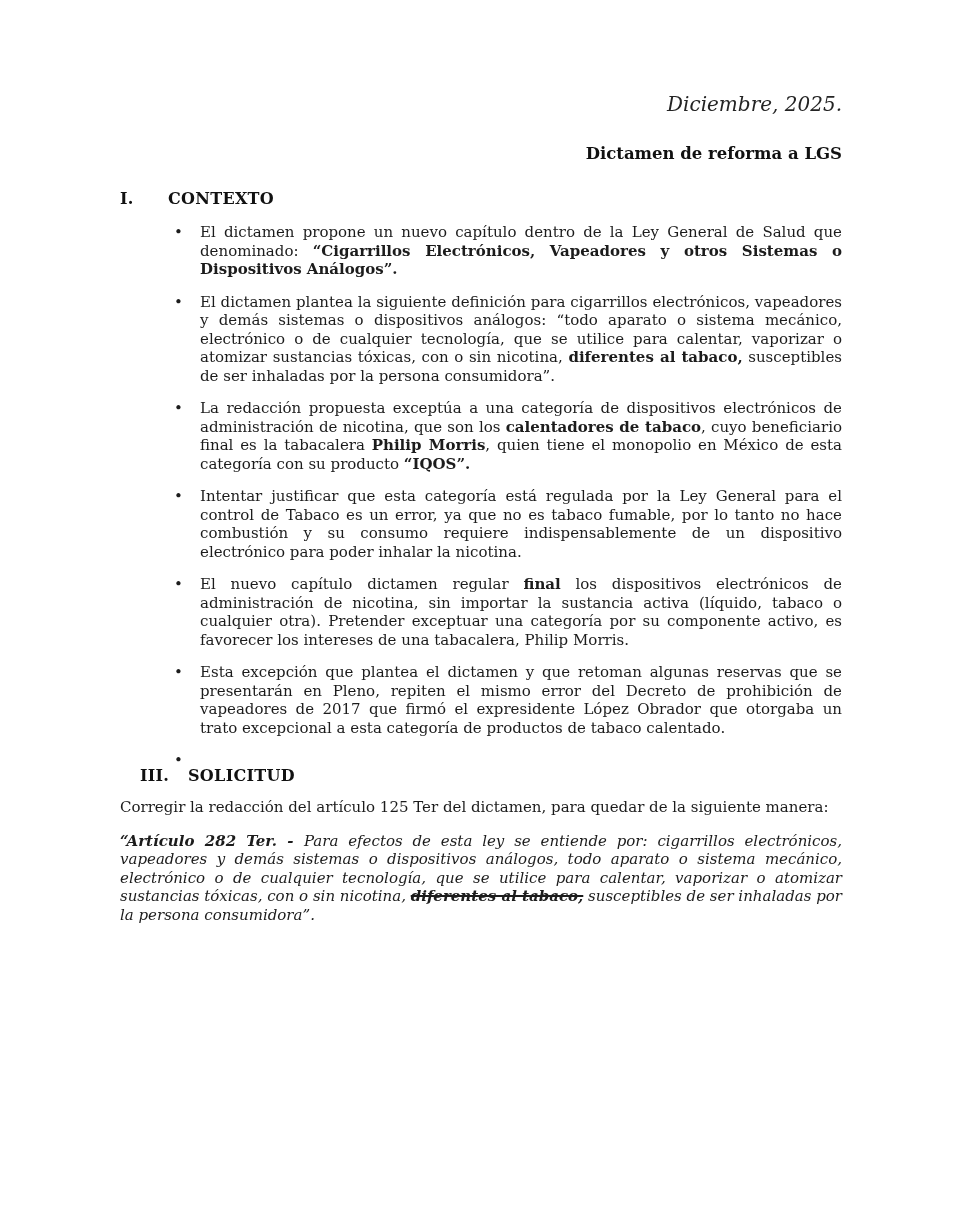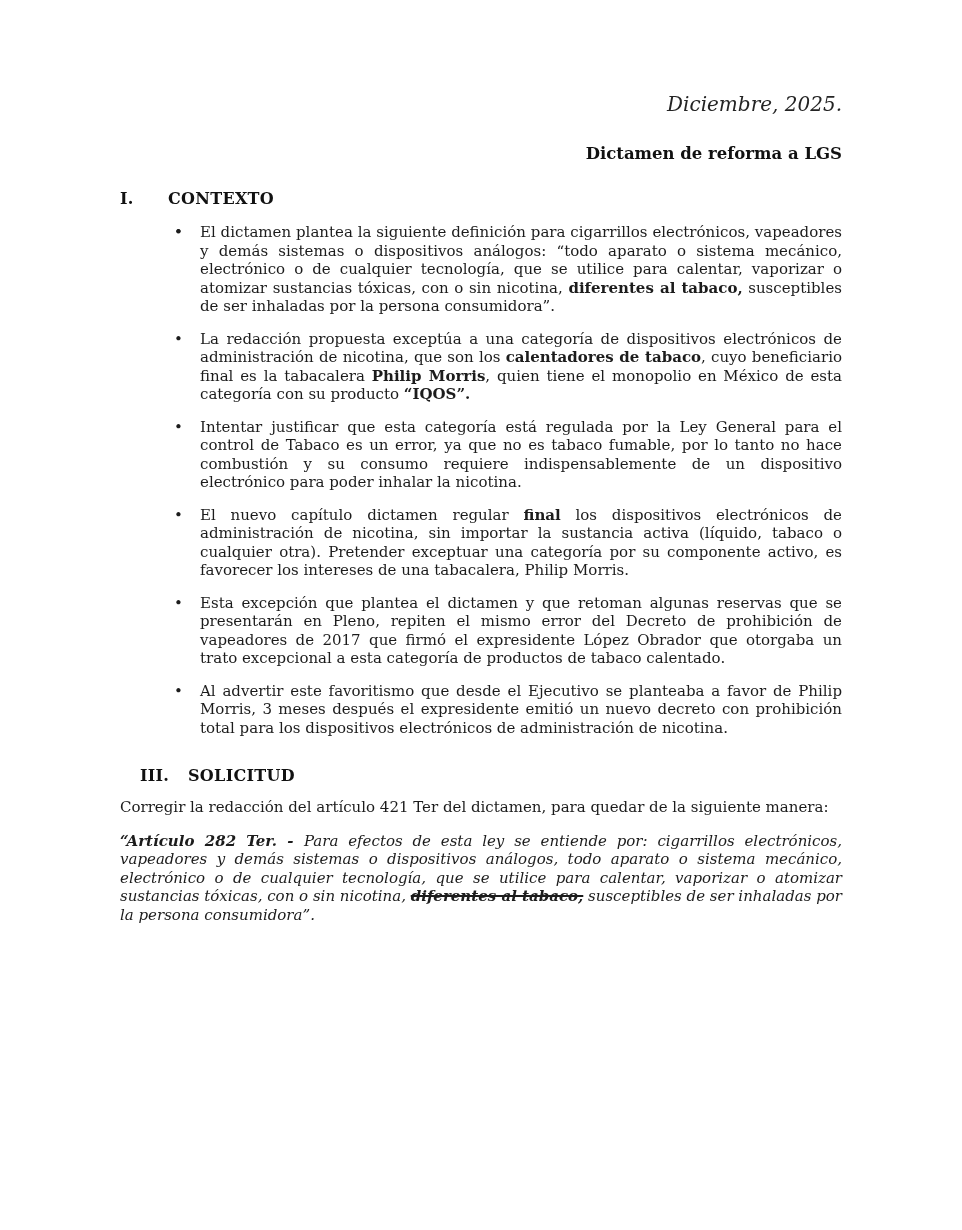--- a/index.html
+++ b/index.html
@@ -88,20 +88,21 @@
 
     <div class="sec-heading h1">
       <span class="num">I.</span><span class="lbl">CONTEXTO</span>
     </div>
 
 
 
     <div class="bullets">
       <div class="bullet">
         <span class="dot">•</span>
+        <span class="btext"><span>El dictamen propone un nuevo capítulo dentro de la Ley General de Salud que denominado: </span><span class="b">“Cigarrillos Electrónicos, Vapeadores y otros Sistemas o Dispositivos Análogos”.</span></span>
       </div>
       <div class="bullet">
         <span class="dot">•</span>
         <span class="btext"><span>El dictamen plantea la siguiente definición para cigarrillos electrónicos, vapeadores y demás sistemas o dispositivos análogos: “todo aparato o sistema mecánico, electrónico o de cualquier tecnología, que se utilice para calentar, vaporizar o atomizar sustancias tóxicas, con o sin nicotina, </span><span class="b">diferentes al tabaco,</span><span> susceptibles de ser inhaladas por la persona consumidora”.</span></span>
       </div>
       <div class="bullet">
         <span class="dot">•</span>
         <span class="btext"><span>La redacción propuesta exceptúa a una categoría de dispositivos electrónicos de administración de nicotina, que son los </span><span class="b">calentadores de tabaco</span><span>, cuyo beneficiario final es la tabacalera </span><span class="b">Philip Morris</span><span>, quien tiene el monopolio en México de esta categoría con su producto </span><span class="b">“IQOS”.</span></span>
       </div>
       <div class="bullet">
@@ -111,26 +112,25 @@
       <div class="bullet">
         <span class="dot">•</span>
         <span class="btext"><span>El nuevo capítulo dictamen regular </span><span class="b">final</span><span> los dispositivos electrónicos de administración de nicotina, sin importar la sustancia activa (líquido, tabaco o cualquier otra). Pretender exceptuar una categoría por su componente activo, es favorecer los intereses de una tabacalera, Philip Morris.</span></span>
       </div>
       <div class="bullet">
         <span class="dot">•</span>
         <span class="btext"><span>Esta excepción que plantea el dictamen y que retoman algunas reservas que se presentarán en Pleno, repiten el mismo error del Decreto de prohibición de vapeadores de 2017 que firmó el expresidente López Obrador que otorgaba un trato excepcional a esta categoría de productos de tabaco calentado.</span></span>
       </div>
       <div class="bullet">
         <span class="dot">•</span>
-        <span class="btext"><span>Al advertir este favoritismo que desde el Ejecutivo se planteaba a favor de Philip Morris, 3 meses después el expresidente emitió un nuevo decreto con prohibición total para los dispositivos electrónicos de administración de nicotina.</span></span>
       </div>
     </div>
 
     <div class="sec-heading h3">
       <span class="num">III.</span><span class="lbl">SOLICITUD</span>
     </div>
 
-    <p class="para para-intro">Corregir la redacción del artículo 421 Ter del dictamen, para quedar de la siguiente manera:</p>
+    <p class="para para-intro">Corregir la redacción del artículo 125 Ter del dictamen, para quedar de la siguiente manera:</p>
 
     <p class="para para-article"><span class="b">“Artículo 282 Ter. - </span><span>Para efectos de esta ley se entiende por: cigarrillos electrónicos, vapeadores y demás sistemas o dispositivos análogos, todo aparato o sistema mecánico, electrónico o de cualquier tecnología, que se utilice para calentar, vaporizar o atomizar sustancias tóxicas, con o sin nicotina, </span><span class="b strike">diferentes al tabaco,</span><span> susceptibles de ser inhaladas por la persona consumidora”.</span></p>
 
   </div>
 </div>
 
 </body></html>

